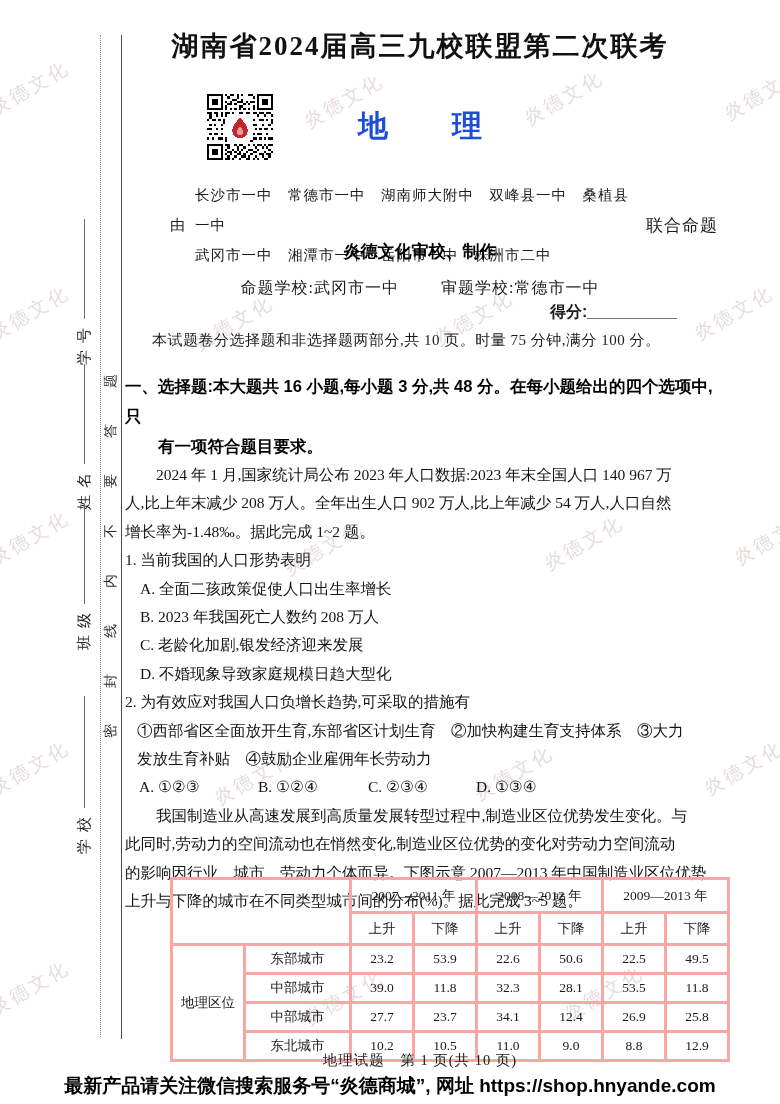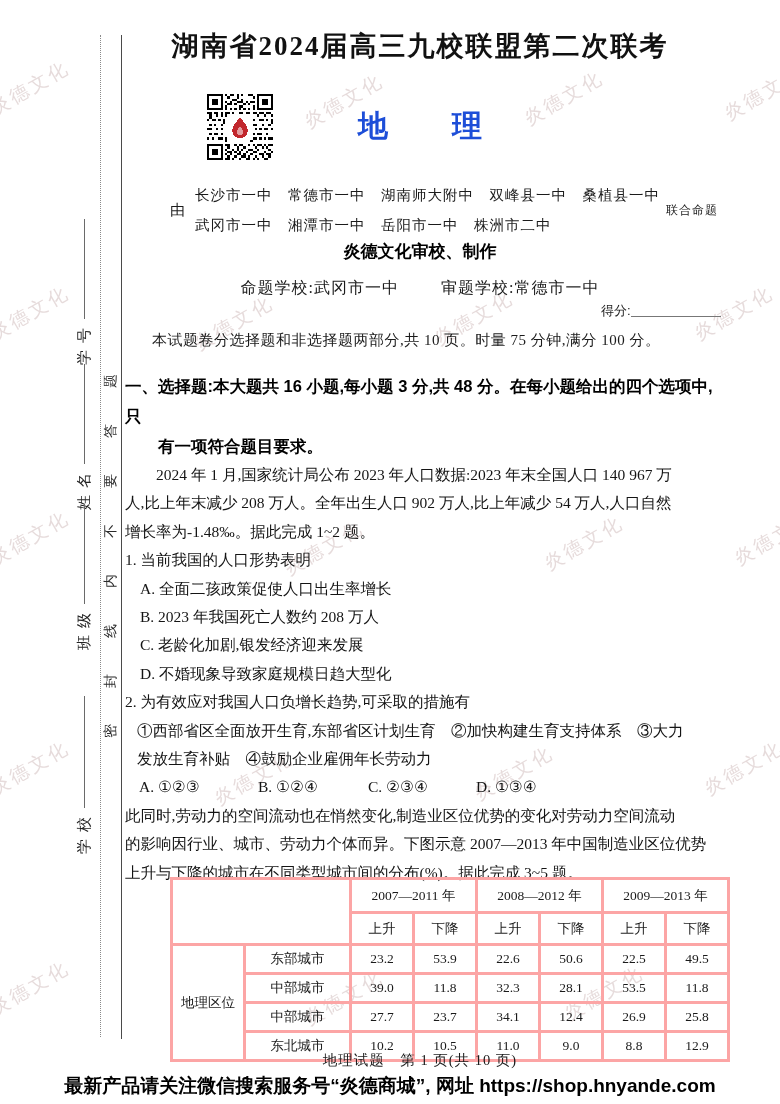--- a/index.html
+++ b/index.html
@@ -26,27 +26,27 @@
          font-size:27px;font-weight:bold;letter-spacing:2px;color:#111;}
   .qr{position:absolute;left:207px;top:94px;width:66px;height:66px;}
   .subject{position:absolute;left:125px;top:106px;width:590px;text-align:center;
            font-size:30px;font-weight:bold;
            font-family:"Liberation Sans","DejaVu Sans",sans-serif;color:#1d4ed8;}
   .subject .gap{display:inline-block;width:64px;}
   .byline{position:absolute;left:170px;top:180px;width:548px;display:flex;
           align-items:center;font-size:14.5px;}
   .byline .by{margin-right:10px;font-size:15px;}
   .schools{flex:1;line-height:30px;letter-spacing:1px;}
-  .joint{font-size:12px;letter-spacing:1px;margin-left:6px;white-space:nowrap;}
+  .joint{font-size:17px;letter-spacing:1px;margin-left:6px;white-space:nowrap;}
   .producer{position:absolute;left:125px;top:240px;width:590px;text-align:center;
             font-size:17px;font-weight:bold;
             font-family:"Liberation Sans","DejaVu Sans",sans-serif;color:#000;}
   .setters{position:absolute;left:125px;top:278px;width:590px;display:flex;
            justify-content:center;gap:42px;font-size:16px;letter-spacing:1px;}
-  .score{position:absolute;left:601px;top:302px;font-size:13px;font-weight:normal;
+  .score{position:absolute;left:550px;top:302px;font-size:16px;font-weight:bold;
          font-family:"Liberation Sans","DejaVu Sans",sans-serif;}
   .score .blank{display:inline-block;width:90px;height:1px;border-bottom:1px solid #777;
                 vertical-align:-2px;}
   .notice{position:absolute;left:152px;top:331px;width:560px;font-size:15px;letter-spacing:.5px;}
   
   .flow{position:absolute;left:125px;top:371px;width:589px;font-size:15.5px;
         line-height:28.4px;color:#141414;}
   .h-line{font-family:"Liberation Sans","DejaVu Sans",sans-serif;font-weight:bold;
           font-size:16.5px;line-height:30px;color:#000;}
   .ind2{text-indent:2em;}
@@ -185,20 +185,21 @@
     <div>2. 为有效应对我国人口负增长趋势,可采取的措施有</div>
     <div class="subitem">①西部省区全面放开生育,东部省区计划生育　②加快构建生育支持体系　③大力</div>
     <div class="subitem">发放生育补贴　④鼓励企业雇佣年长劳动力</div>
     <div class="optrow">
       <span class="oA">A. ①②③</span>
       <span class="oB">B. ①②④</span>
       <span class="oC">C. ②③④</span>
       <span class="oD">D. ①③④</span>
     </div>
 
+    <div class="ind2">我国制造业从高速发展到高质量发展转型过程中,制造业区位优势发生变化。与</div>
     <div>此同时,劳动力的空间流动也在悄然变化,制造业区位优势的变化对劳动力空间流动</div>
     <div>的影响因行业、城市、劳动力个体而异。下图示意 2007—2013 年中国制造业区位优势</div>
     <div>上升与下降的城市在不同类型城市间的分布(%)。据此完成 3~5 题。</div>
   </div>
 
   <table class="dtable">
     <tbody>
         <tr class="hr1">
       <td class="c1" rowspan="2" colspan="2"></td>
       <td class="cd" colspan="2">2007—2011 年</td>

